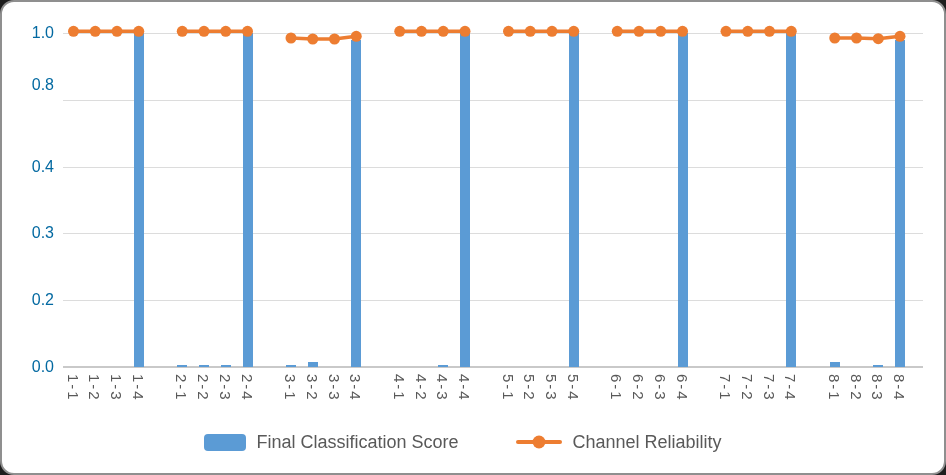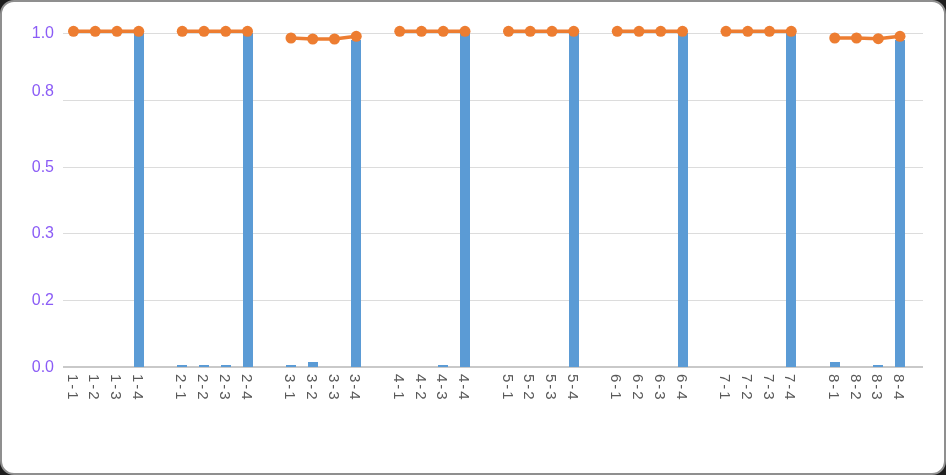--- a/index.html
+++ b/index.html
@@ -13,21 +13,21 @@
     background:#ffffff;
     border:2px solid #8f8f8f;
     border-radius:14px;
     box-sizing:border-box;
   }
   .plot{position:absolute;inset:0;}
   .gridline{position:absolute;height:1px;background:#dcdcdc;}
   .axis-line{position:absolute;height:2px;background:#c9c9c9;}
   .ytick{
     position:absolute;width:40px;text-align:right;
-    font-size:16px;color:#8b5cf6;line-height:18px;
+    font-size:16px;color:#0369a1;line-height:18px;
   }
   .bar{position:absolute;background:#5B9BD5;}
   #lineLayer{position:absolute;left:0;top:0;pointer-events:none;}
   .xlabel{
     position:absolute;
     writing-mode:vertical-rl;
     font-size:15px;letter-spacing:2px;color:#595959;
     white-space:nowrap;
   }
   .legend{
@@ -58,22 +58,22 @@
         <div class="gridline" style="left: 61px; width: 860px; top: 298.2px;"></div>
         <div class="gridline" style="left: 61px; width: 860px; top: 231.4px;"></div>
         <div class="gridline" style="left: 61px; width: 860px; top: 164.6px;"></div>
         <div class="gridline" style="left: 61px; width: 860px; top: 97.8px;"></div>
         <div class="gridline" style="left: 61px; width: 860px; top: 31px;"></div>
       </div>
     <div id="yticks">
         <div class="ytick" style="left: 12px; top: 356px;">0.0</div>
         <div class="ytick" style="left: 12px; top: 289.2px; text-align: right;">0.2</div>
         <div class="ytick" style="left: 12px; top: 222.4px;">0.3</div>
-        <div class="ytick" style="left: 12px; top: 155.6px;">0.5</div>
-        <div class="ytick" style="left: 12px; top: 80px;">0.8</div>
+        <div class="ytick" style="left: 12px; top: 155.6px;">0.4</div>
+        <div class="ytick" style="left: 12px; top: 74px;">0.8</div>
         <div class="ytick" style="left: 12px; top: 22px;">1.0</div>
       </div>
     <div id="bars">
         <div class="bar" title="1-4: 1" style="left: 131.75px; width: 10px; top: 31px; height: 334px; background: rgb(91, 155, 213);"></div>
         <div class="bar" title="2-1: 0.005" style="left: 175.25px; width: 10px; top: 363.33px; height: 1.67px; background: rgb(91, 155, 213);"></div>
         <div class="bar" title="2-2: 0.005" style="left: 197px; width: 10px; top: 363.33px; height: 1.67px; background: rgb(91, 155, 213);"></div>
         <div class="bar" title="2-3: 0.005" style="left: 218.75px; width: 10px; top: 363.33px; height: 1.67px; background: rgb(91, 155, 213);"></div>
         <div class="bar" title="2-4: 1" style="left: 240.5px; width: 10px; top: 31px; height: 334px; background: rgb(91, 155, 213);"></div>
         <div class="bar" title="3-1: 0.005" style="left: 284px; width: 10px; top: 363.33px; height: 1.67px; background: rgb(91, 155, 213);"></div>
         <div class="bar" title="3-2: 0.015" style="left: 305.75px; width: 10px; top: 359.99px; height: 5.01px; background: rgb(91, 155, 213);"></div>
@@ -157,13 +157,25 @@
         <div class="xlabel" style="left: 715px; top: 372px;">7-1</div>
         <div class="xlabel" style="left: 736.75px; top: 372px;">7-2</div>
         <div class="xlabel" style="left: 758.5px; top: 372px;">7-3</div>
         <div class="xlabel" style="left: 780.25px; top: 372px;">7-4</div>
         <div class="xlabel" style="left: 823.75px; top: 372px;">8-1</div>
         <div class="xlabel" style="left: 845.5px; top: 372px;">8-2</div>
         <div class="xlabel" style="left: 867.25px; top: 372px;">8-3</div>
         <div class="xlabel" style="left: 889px; top: 372px;">8-4</div>
       </div>
   </div>
+  <div class="legend">
+    <div class="legend-item">
+      <span class="swatch"></span>
+      <span class="legend-label">Final Classification Score</span>
+    </div>
+    <div class="legend-item">
+      <span class="line-swatch">
+        <span class="dot"></span>
+      </span>
+      <span class="legend-label">Channel Reliability</span>
+    </div>
+  </div>
 </div>
 
 </body></html>

